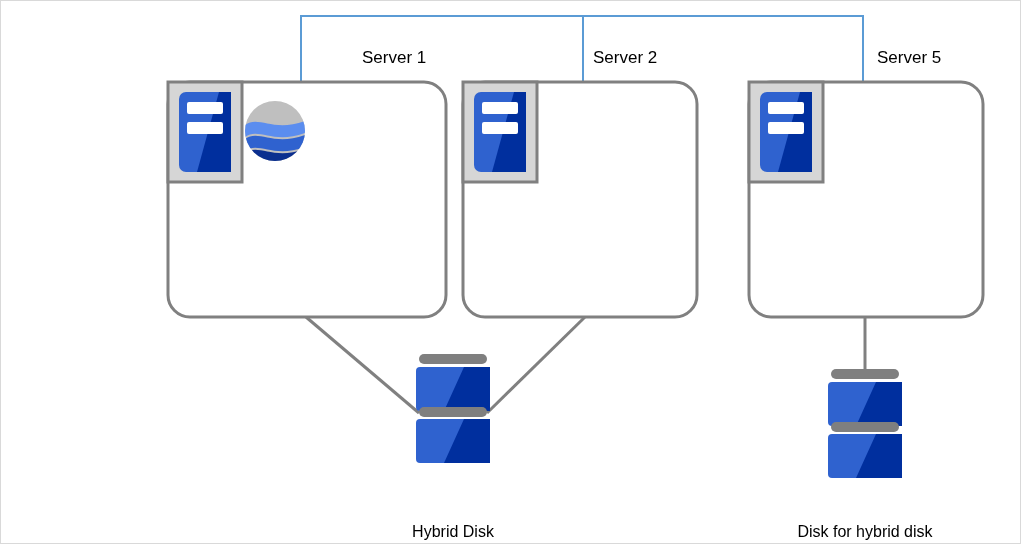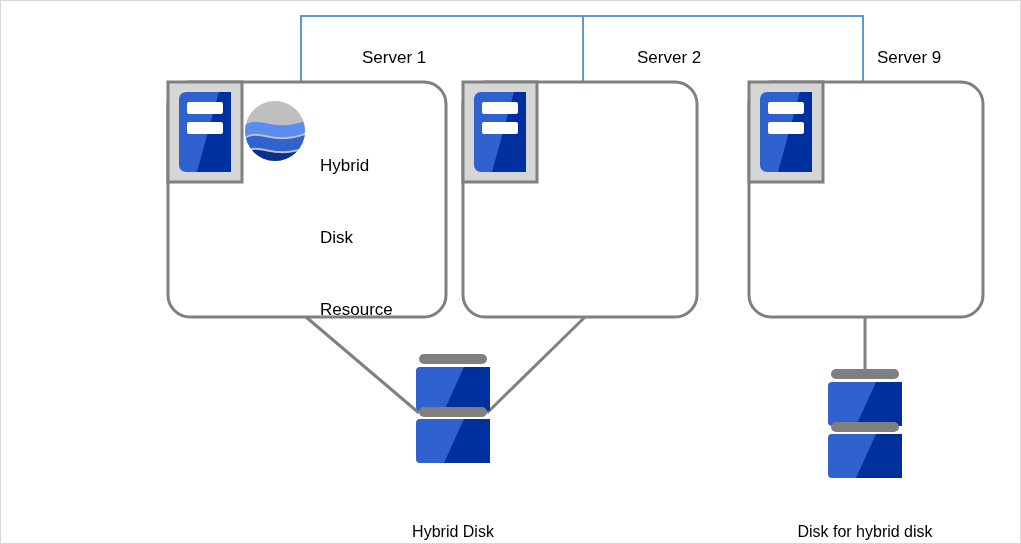--- a/index.html
+++ b/index.html
@@ -132,29 +132,24 @@
       <rect x="827" y="381" width="74" height="44" rx="4" ry="4" fill="#2F62CF"></rect>
       <path d="M875,381 L901,381 L901,425 L855,425 Z" fill="#002F9E"></path>
       <rect x="830" y="421" width="68" height="10" rx="5" ry="5" fill="#7F7F7F"></rect>
       <rect x="827" y="433" width="74" height="44" rx="4" ry="4" fill="#2F62CF"></rect>
       <path d="M875,433 L901,433 L901,477 L855,477 Z" fill="#002F9E"></path>
     </g>
   </svg>
 
   <div class="label server-label" style="left:328px; top:48px;margin-left:33px;">Server 1</div>
 
-  <div class="label server-label" style="left:592px; top:48px;margin-left:44px;">Server 2</div>
+  <div class="label server-label" style="left:592px; top:48px;">Server 2</div>
 
-  <div class="label server-label" style="left:876px; top:48px;">Server 9</div>
+  <div class="label server-label" style="left:876px; top:48px;">Server 5</div>
 
-  <div class="label res-label" style="left:319px; top:105px;">
-    <div>Hybrid</div>
-    <div>Disk</div>
-    <div>Resource</div>
-  </div>
 
   <div class="label disk-label" style="left:302px; top:473px; width:300px;">
     <div>Hybrid Disk</div>
     
   </div>
 
   <div class="label disk-label" style="left:729px; top:473px; width:270px;">
     <div>Disk for hybrid disk</div>
     
   </div>

